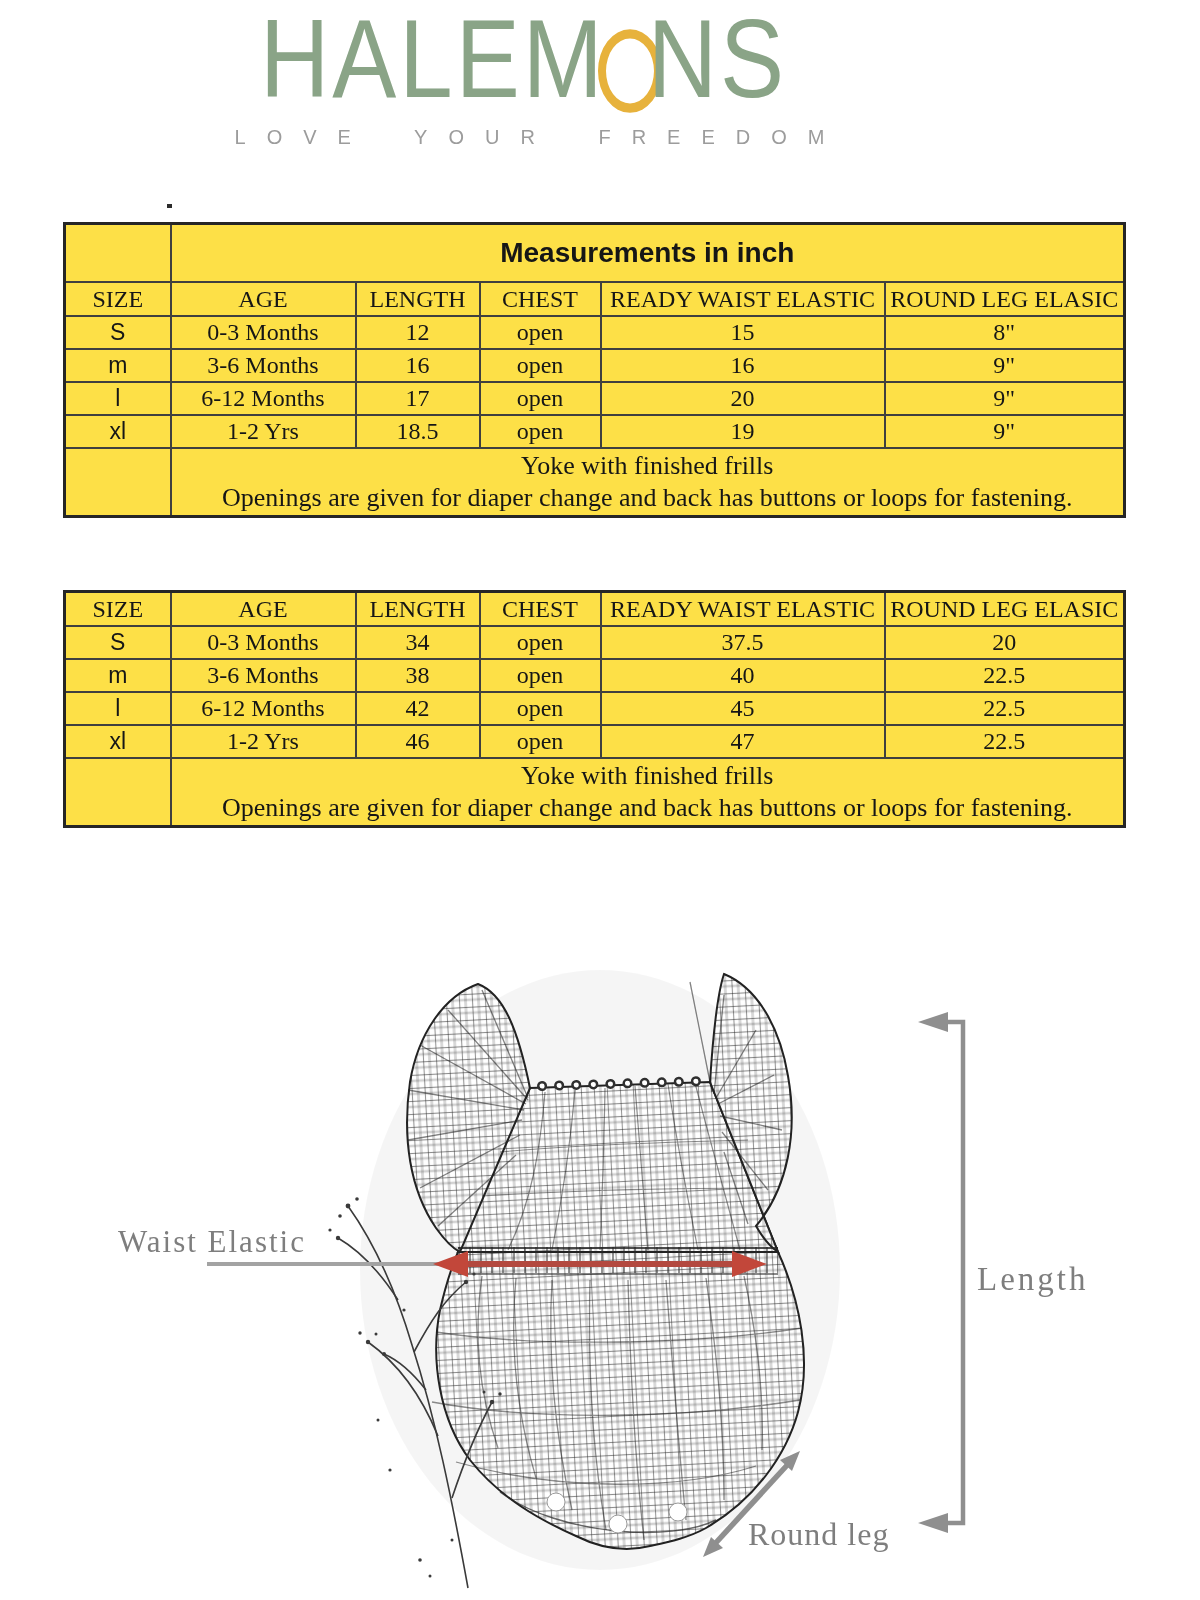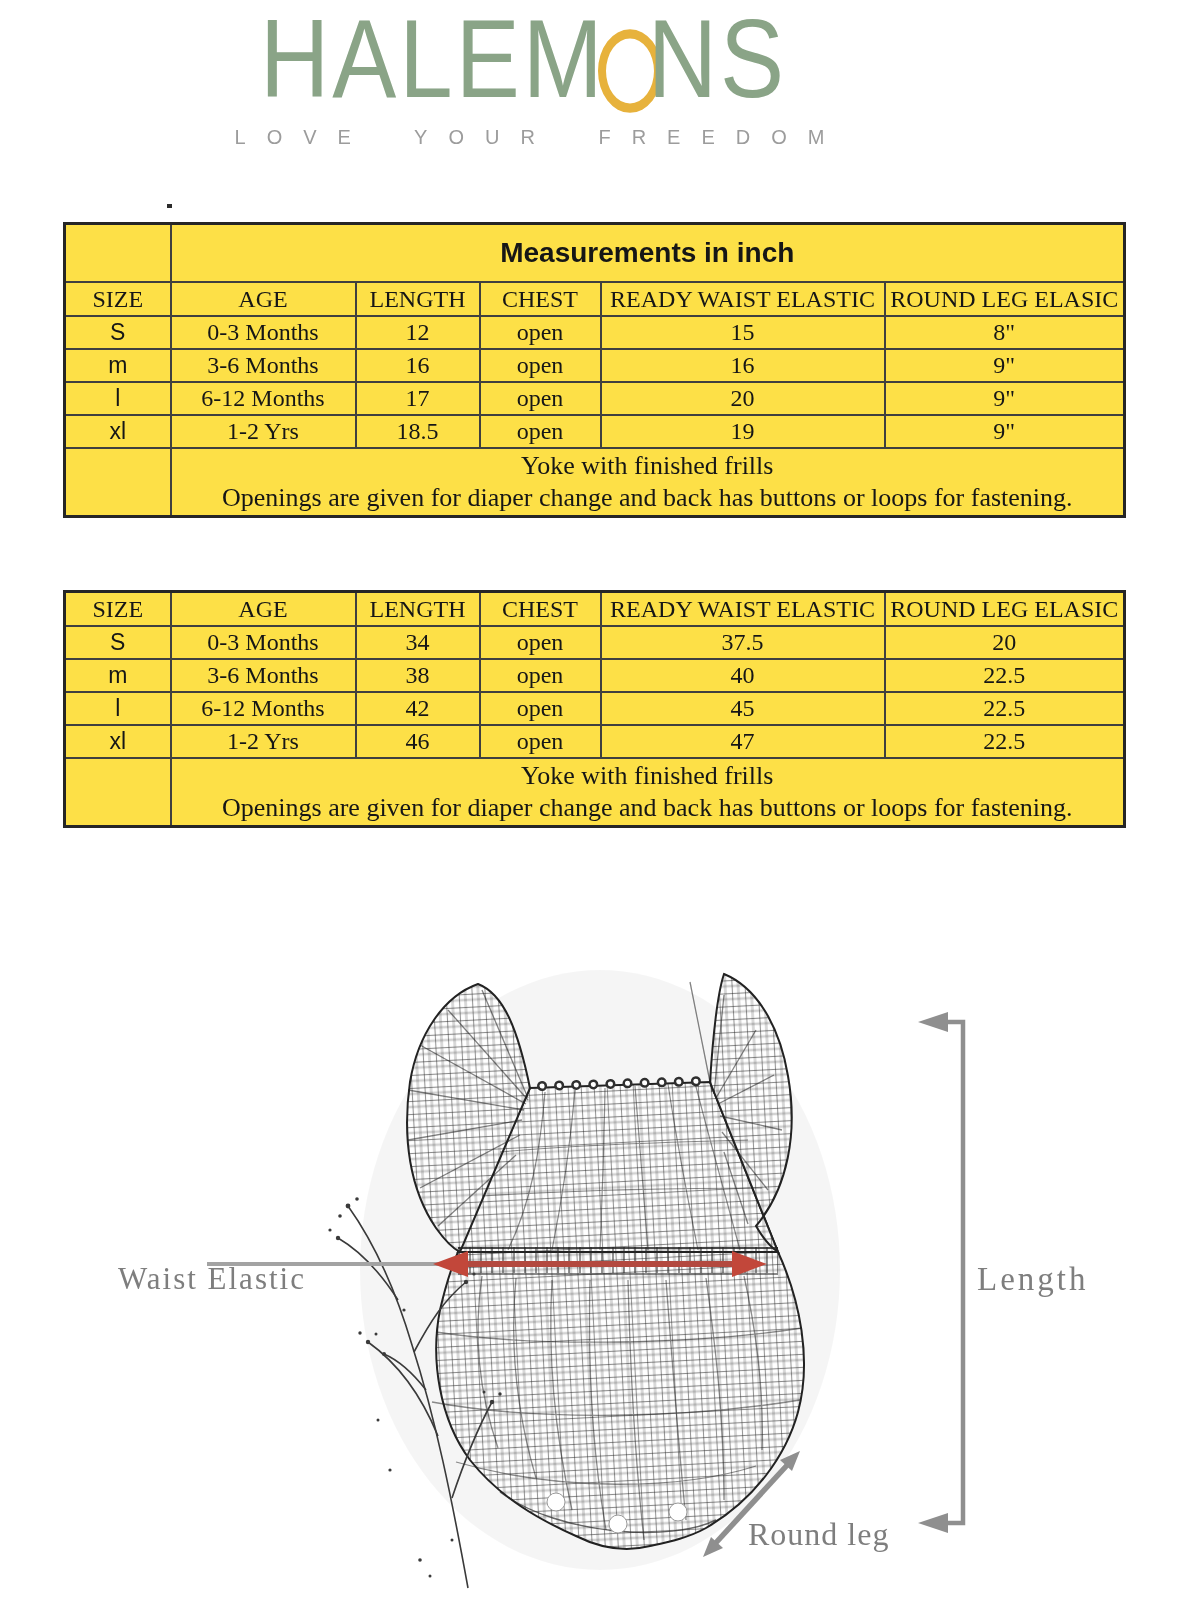--- a/index.html
+++ b/index.html
@@ -26,21 +26,21 @@
   .title-row td{height:56px;font-family:"Liberation Sans",sans-serif;font-weight:bold;font-size:28px;}
   .head-row th{height:32px;font-size:24px;font-weight:normal;}
   .data-row td{height:31px;font-size:24px;}
   .data-row td.sz{font-family:"Liberation Sans",sans-serif;font-size:23px;}
   .notes-row td{height:66px;}
   .notes-cell div{font-size:26px;line-height:32px;white-space:nowrap;}
   .stray-dot{position:absolute;left:167px;top:204px;width:5px;height:4px;background:#2b2b2b;}
 
   
   .diag-label{position:absolute;font-family:"Liberation Serif",serif;color:#7e7e7e;}
-  #waist-label{left:118px;top:1224px;font-size:31px;letter-spacing:2px;margin-top:37px;}
+  #waist-label{left:118px;top:1224px;font-size:31px;letter-spacing:2px;}
   #length-label{left:977px;top:1261px;font-size:33px;letter-spacing:3px;}
   #roundleg-label{left:748px;top:1516px;font-size:32px;letter-spacing:1px;}
 
   #diagram-svg{position:absolute;left:0;top:950px;}
 </style>
 </head>
 <body>
 
 <div id="page">
 

